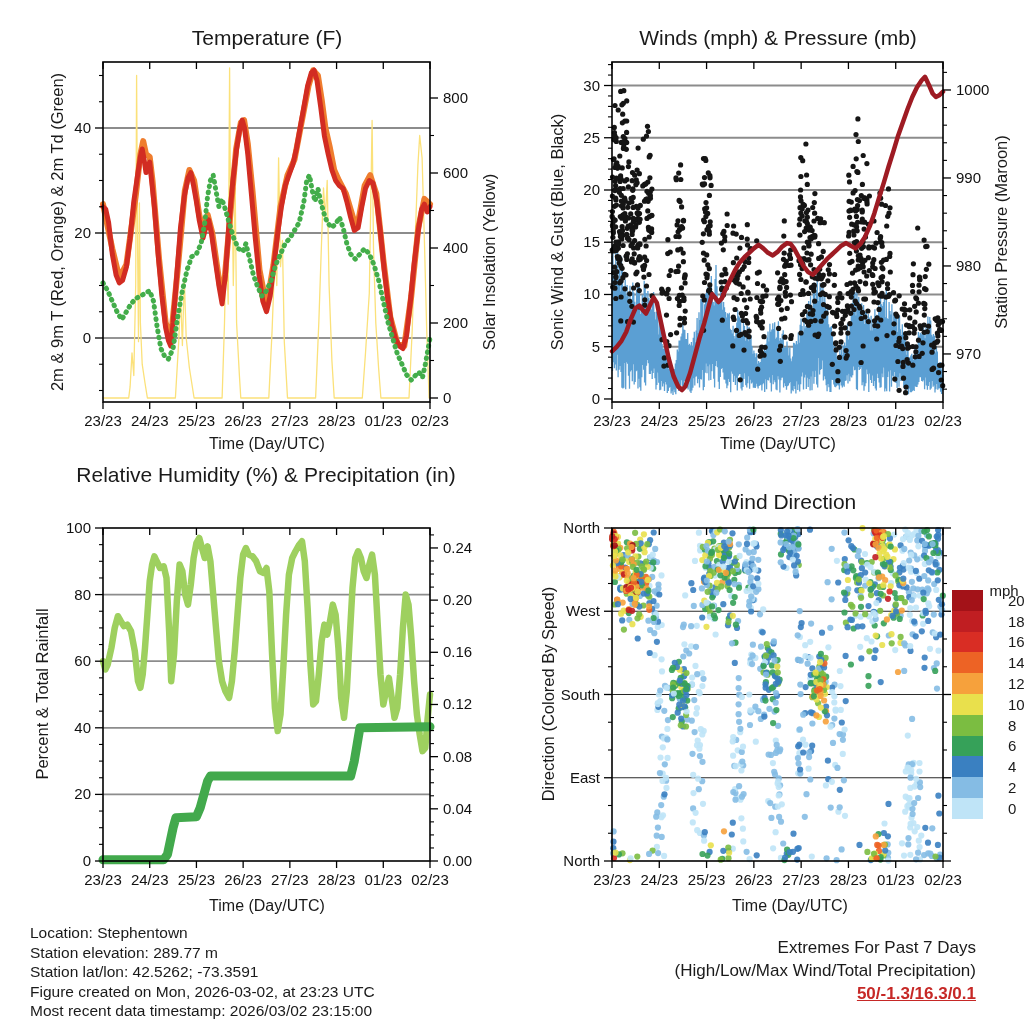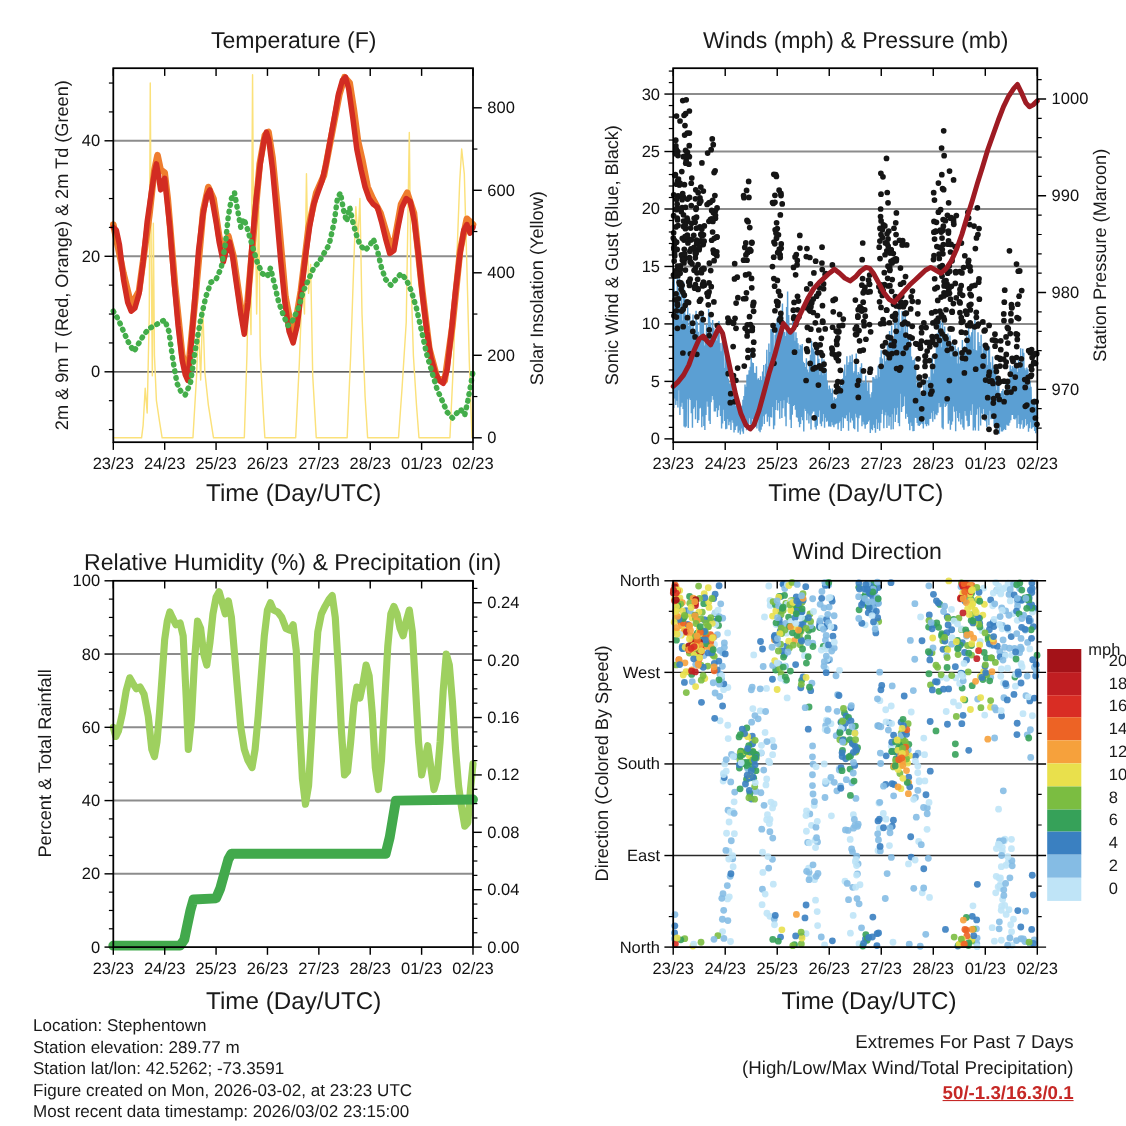--- a/index.html
+++ b/index.html
@@ -1,20 +1,20 @@
 <!DOCTYPE html>
 <html><head>
 <meta charset="utf-8">
 <style>
   html,body{margin:0;padding:0;background:#fff;}
   #fig{position:relative;width:1024px;height:1024px;background:#fff;overflow:hidden;
        font-family:"Liberation Sans","DejaVu Sans",sans-serif;color:#1a1a1a;}
   #plots{position:absolute;left:0;top:0;}
   .ctitle{position:absolute;transform:translateX(-50%);font-size:21px;white-space:nowrap;}
-  .xlabel{position:absolute;transform:translateX(-50%);font-size:22px;white-space:nowrap;}
+  .xlabel{position:absolute;transform:translateX(-50%);font-size:16px;white-space:nowrap;}
   .ylabel{position:absolute;transform:translate(-50%,-50%) rotate(-90deg);font-size:16.5px;white-space:nowrap;}
   .legend-title{position:absolute;transform:translateX(-50%);font-size:15px;margin-top:12px;}
   #legend-rows{position:absolute;left:952px;top:590px;}
   .lrow{display:flex;align-items:center;height:20.8px;}
   .lswatch{width:31px;height:20.8px;flex:none;}
   .llabel{padding-left:9px;font-size:15px;margin-left:16px;}
   #footer-left{position:absolute;left:30px;top:923px;font-size:15.5px;line-height:19.6px;white-space:nowrap;}
   #extremes{position:absolute;right:48px;top:936px;text-align:right;font-size:17px;line-height:23px;white-space:nowrap;}
   #extremes .val{font-weight:bold;text-decoration:underline;}
   text{font-family:"Liberation Sans","DejaVu Sans",sans-serif;}
@@ -2766,21 +2766,21 @@
   <div class="ctitle" style="left:267px;top:26px;">Temperature (F)</div>
   <div class="ylabel" style="left:57px;top:232px;">2m &amp; 9m T (Red, Orange) &amp; 2m Td (Green)</div>
   <div class="ylabel" style="left:489px;top:262px;">Solar Insolation (Yellow)</div>
   <div class="xlabel" style="left:267px;top:435px;">Time (Day/UTC)</div>
 
   <div class="ctitle" style="left:778px;top:26px;">Winds (mph) &amp; Pressure (mb)</div>
   <div class="ylabel" style="left:557px;top:232px;">Sonic Wind &amp; Gust (Blue, Black)</div>
   <div class="ylabel" style="left:1001px;top:232px;">Station Pressure (Maroon)</div>
   <div class="xlabel" style="left:778px;top:435px;">Time (Day/UTC)</div>
 
-  <div class="ctitle" style="left:266px;top:500px;">Relative Humidity (%) &amp; Precipitation (in)</div>
+  <div class="ctitle" style="left:266px;top:463px;">Relative Humidity (%) &amp; Precipitation (in)</div>
   <div class="ylabel" style="left:42px;top:694px;">Percent &amp; Total Rainfall</div>
   <div class="xlabel" style="left:267px;top:897px;">Time (Day/UTC)</div>
 
   <div class="ctitle" style="left:788px;top:490px;">Wind Direction</div>
   <div class="ylabel" style="left:548px;top:694px;">Direction (Colored By Speed)</div>
   <div class="xlabel" style="left:790px;top:897px;">Time (Day/UTC)</div>
 
   <div class="legend-title" style="left:1004px;top:570px;">mph</div>
   <div id="legend-rows">
       <div class="lrow">

